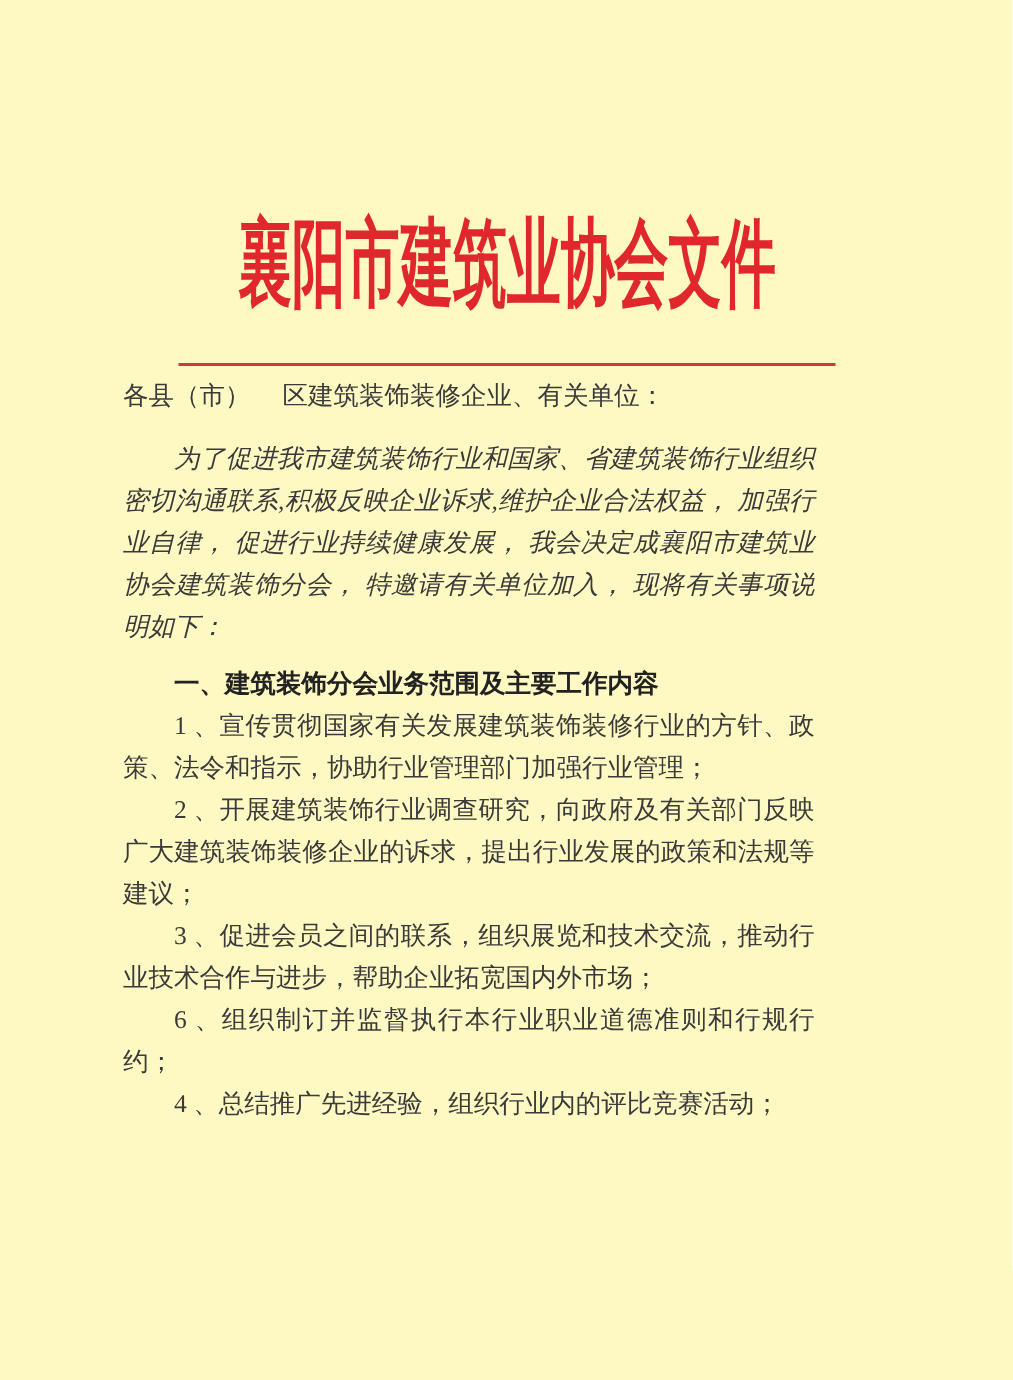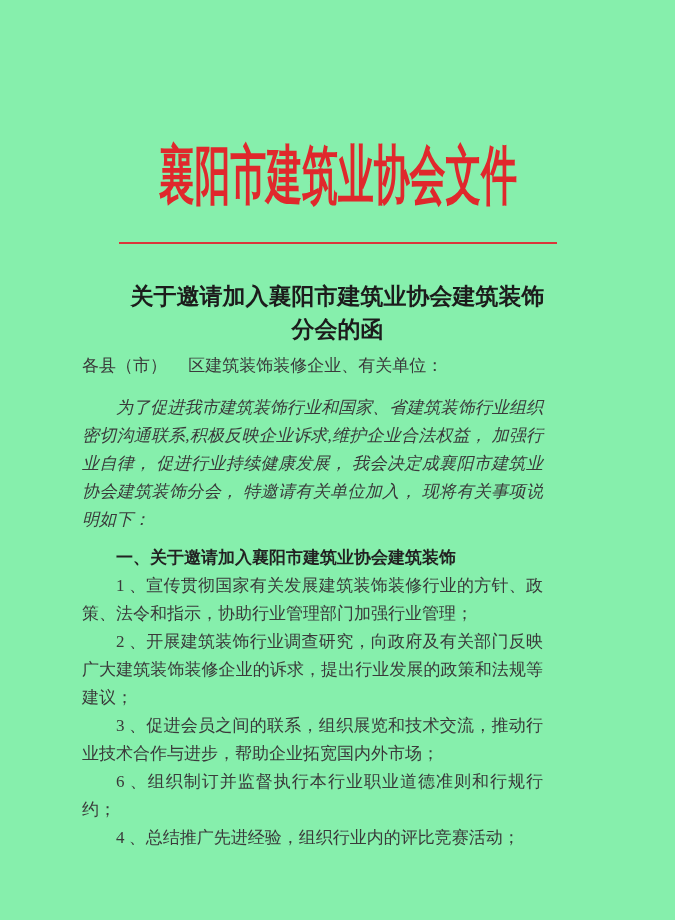--- a/index.html
+++ b/index.html
@@ -5,21 +5,21 @@
   html, body {
     margin: 0;
     padding: 0;
     background: #ffffff;
   }
   .page {
     position: relative;
     width: 675px;
     height: 920px;
     margin: 0 auto;
-    background: #86efac;
+    background: #fef9c3;
     overflow: hidden;
     font-family: "Liberation Serif", "DejaVu Serif", serif;
     color: #3a3a3a;
   }
   
   .letterhead {
     margin-top: 140px;
     text-align: center;
     white-space: nowrap;
     line-height: 72px;
@@ -83,32 +83,28 @@
 <body>
 
 <div class="page">
 
   <div class="letterhead">
     <span class="stretch">襄阳市建筑业协会文件</span>
   </div>
 
   <div class="red-rule"></div>
 
-  <h1 class="doc-title">
-    <div>关于邀请加入襄阳市建筑业协会建筑装饰</div>
-    <div>分会的函</div>
-  </h1>
 
   <div class="content">
 
     <div class="salutation">各县（市）　 区建筑装饰装修企业、有关单位：</div>
 
     <p class="para">为了促进我市建筑装饰行业和国家、省建筑装饰行业组织密切沟通联系,积极反映企业诉求,维护企业合法权益， 加强行业自律， 促进行业持续健康发展， 我会决定成襄阳市建筑业协会建筑装饰分会， 特邀请有关单位加入， 现将有关事项说明如下：</p>
 
-    <p class="section-heading">一、关于邀请加入襄阳市建筑业协会建筑装饰</p>
+    <p class="section-heading">一、建筑装饰分会业务范围及主要工作内容</p>
 
     <p class="list-item">1 、宣传贯彻国家有关发展建筑装饰装修行业的方针、政策、法令和指示，协助行业管理部门加强行业管理；</p>
 
     <p class="list-item">2 、开展建筑装饰行业调查研究，向政府及有关部门反映广大建筑装饰装修企业的诉求，提出行业发展的政策和法规等建议；</p>
 
     <p class="list-item">3 、促进会员之间的联系，组织展览和技术交流，推动行业技术合作与进步，帮助企业拓宽国内外市场；</p>
 
     <p class="list-item">6 、组织制订并监督执行本行业职业道德准则和行规行约；</p>
 
     <p class="list-item">4 、总结推广先进经验，组织行业内的评比竞赛活动；</p>

